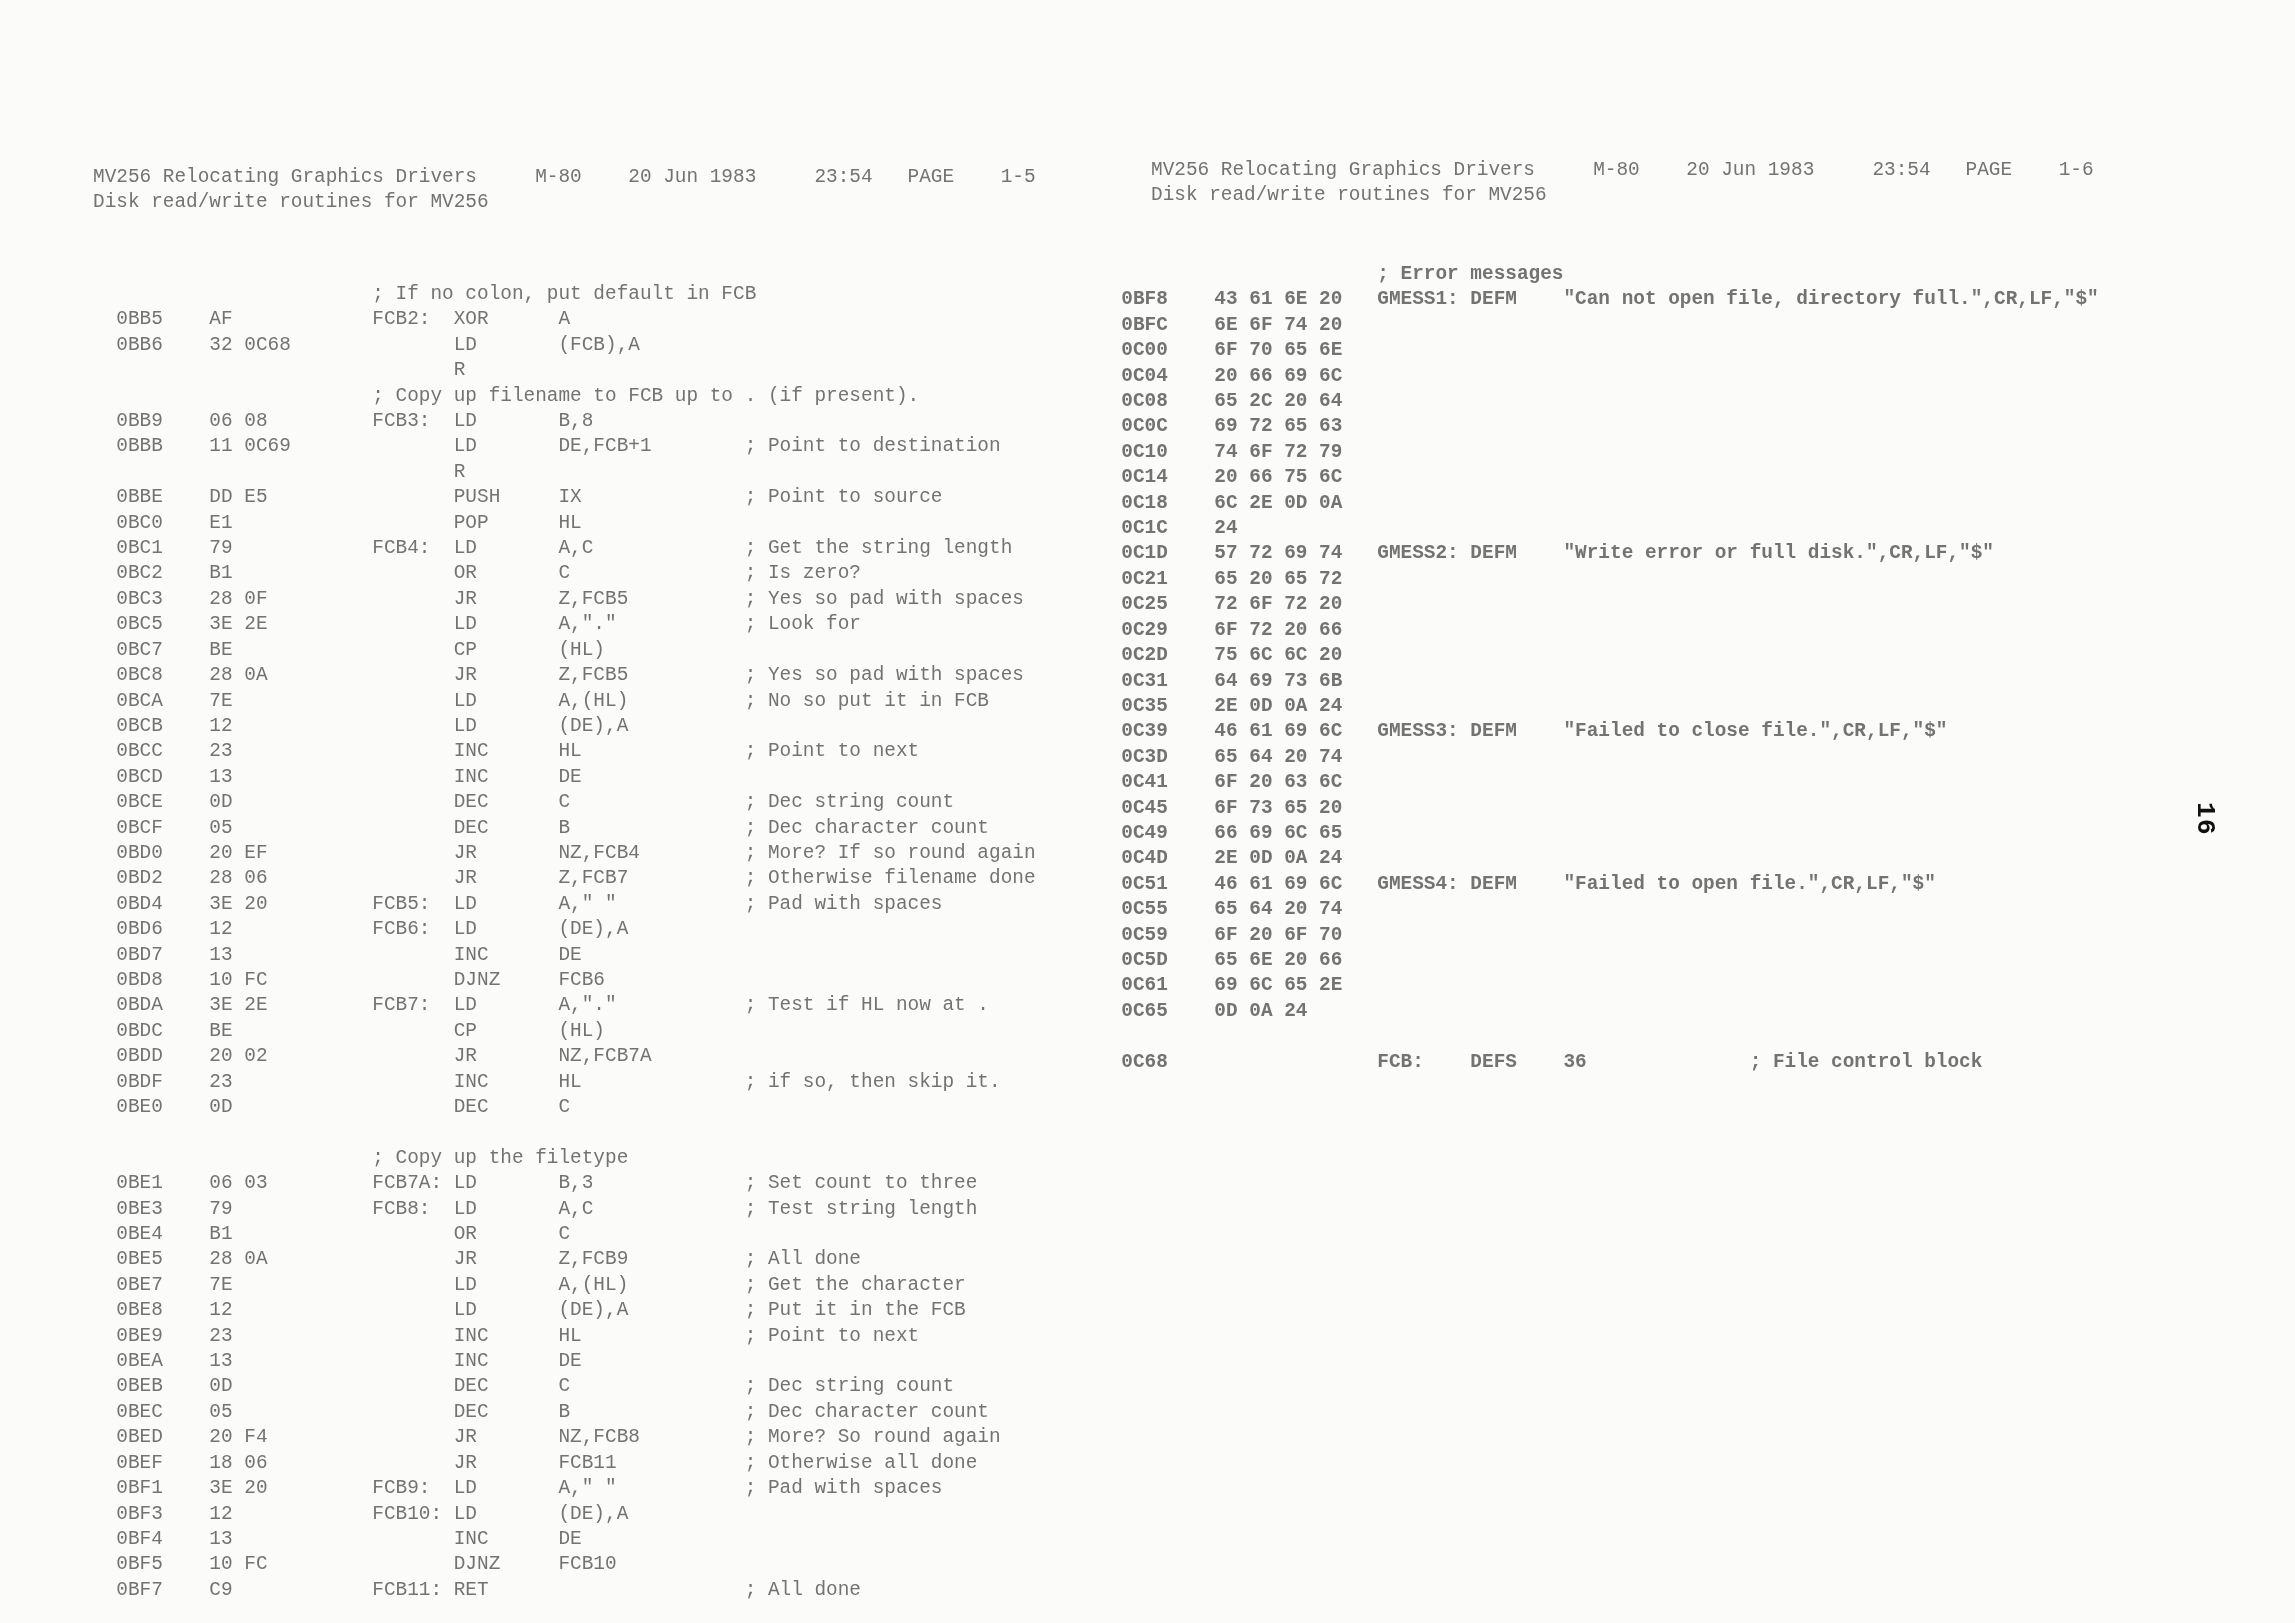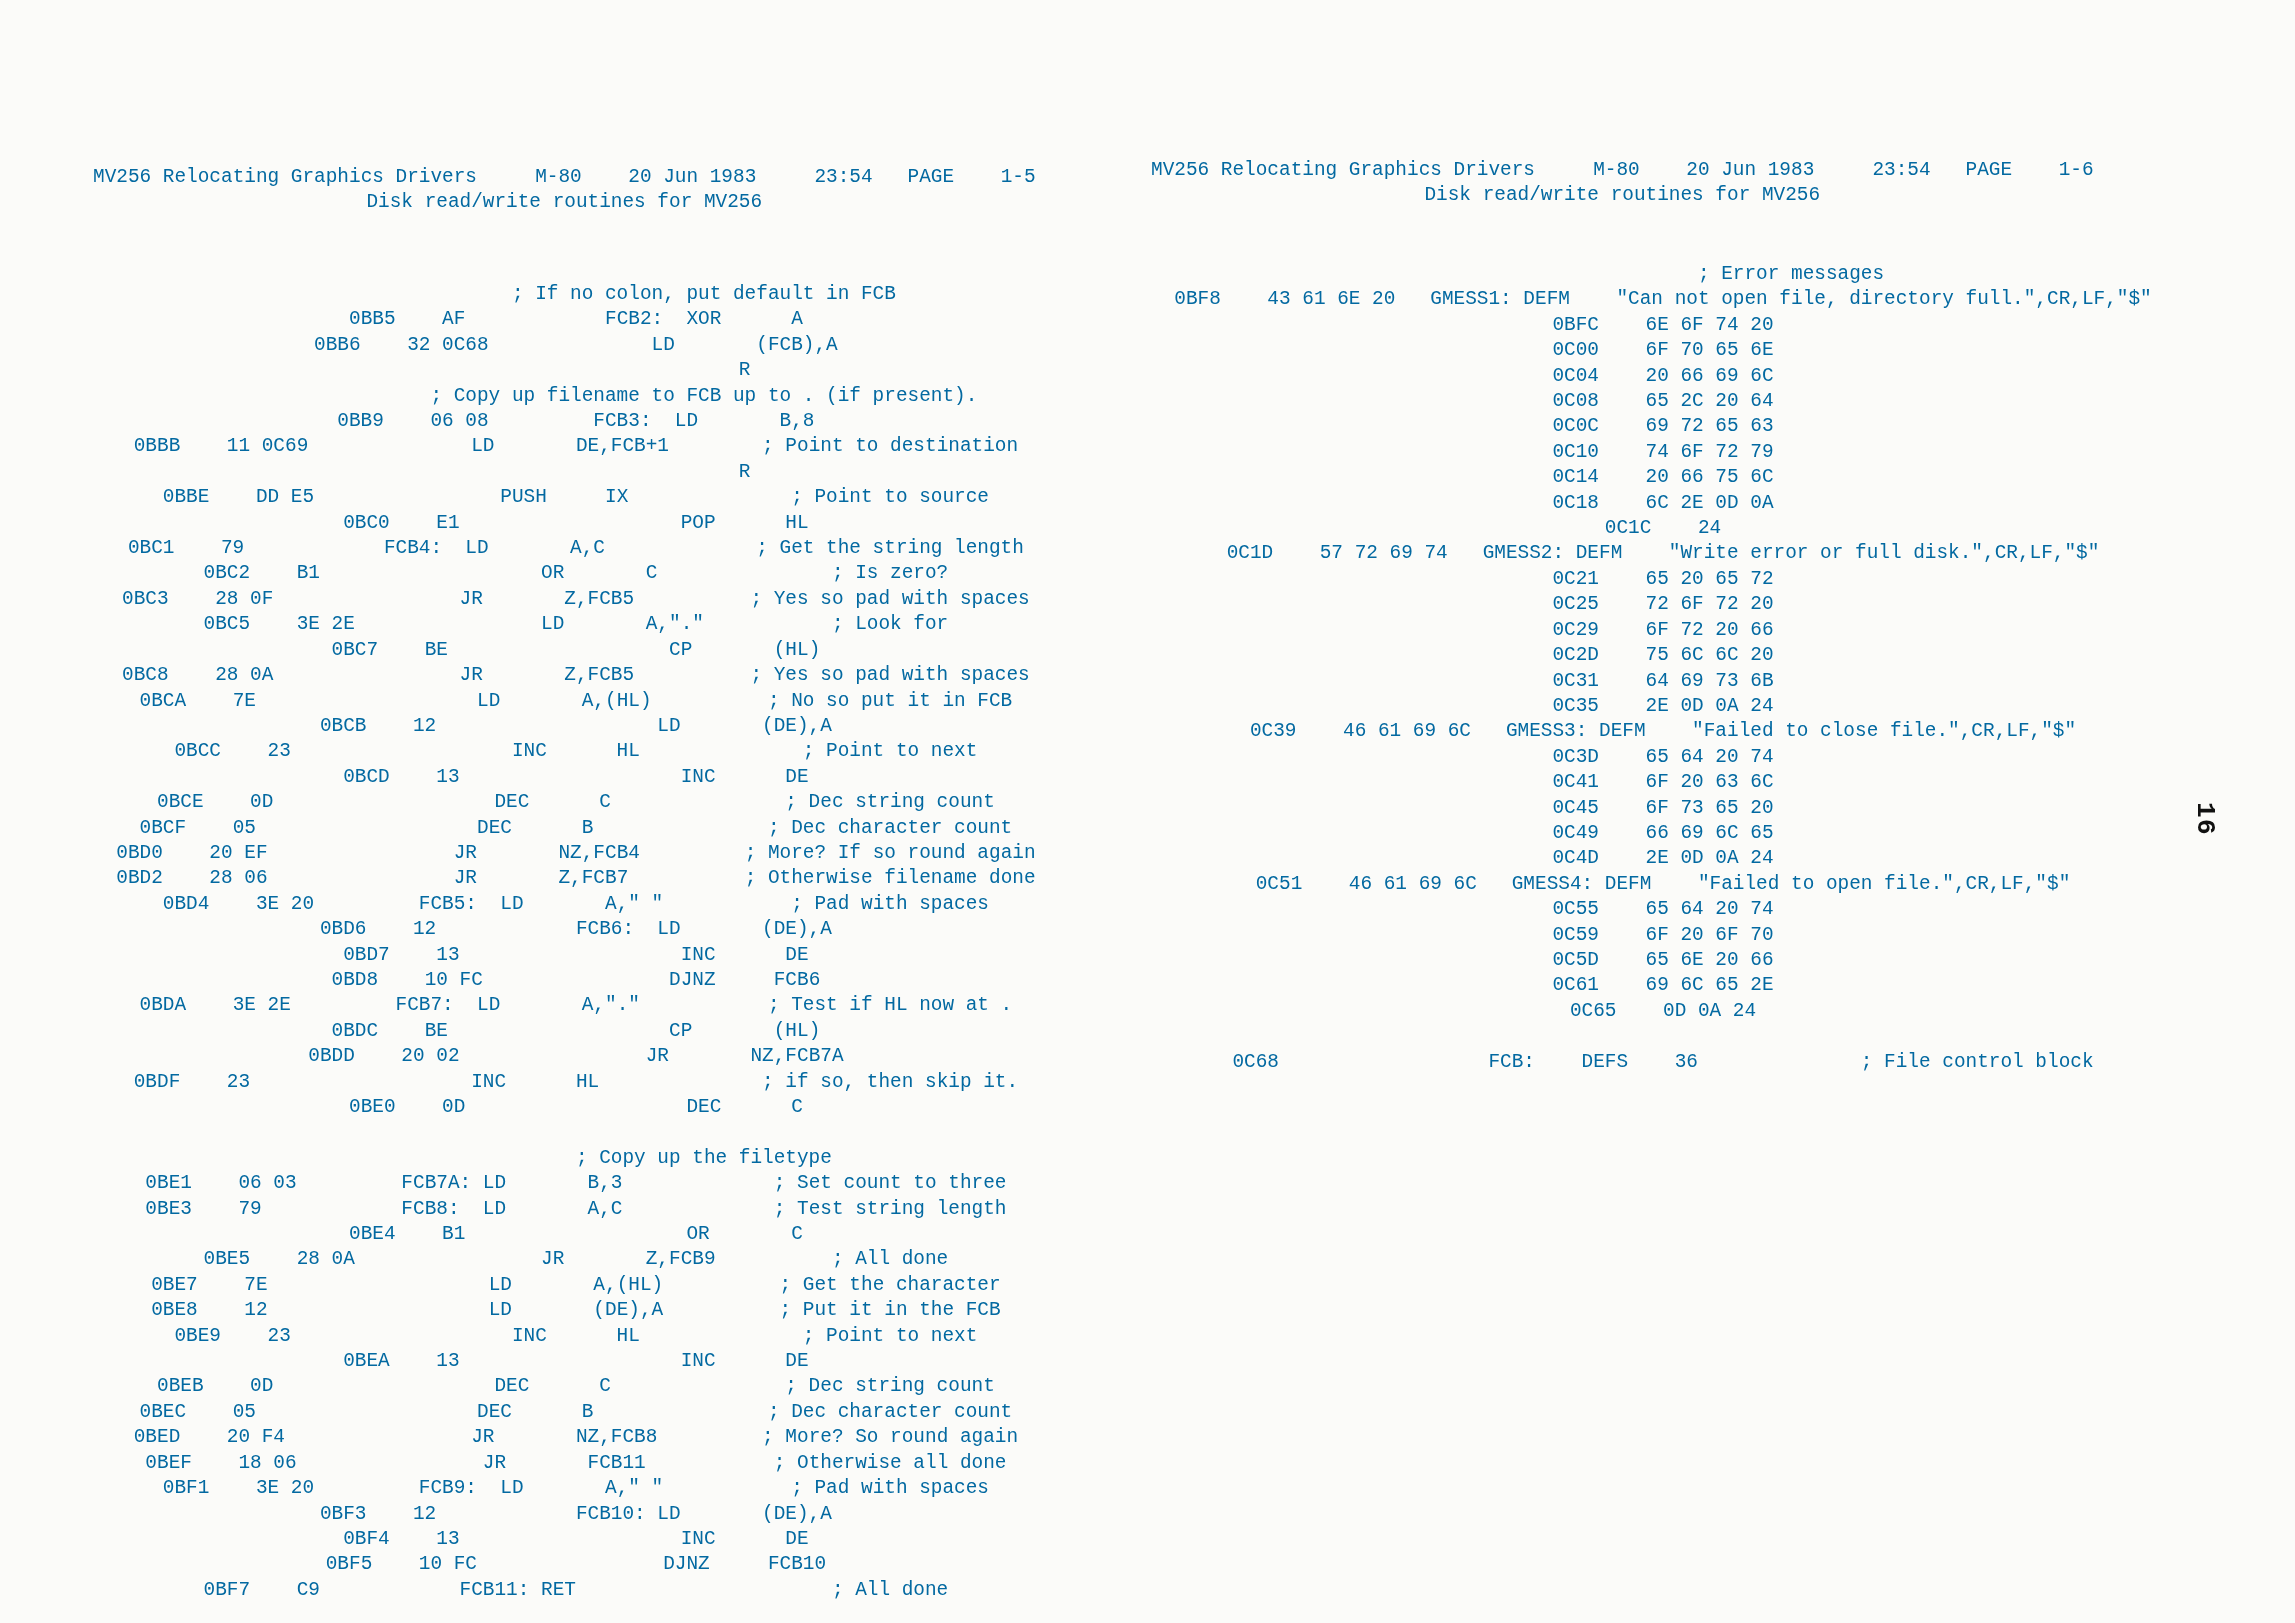--- a/index.html
+++ b/index.html
@@ -11,22 +11,21 @@
     color:#1e1e1e;
     overflow:hidden;
   }
   pre{
     margin:0;
     font-family:"Liberation Mono","DejaVu Sans Mono",monospace;
     font-size:19.4px;
     line-height:25.4px;
     white-space:pre;
     position:absolute;
-    color:#0369a1;
-    text-align:center;
+    color:#737373;
   }
   .sheet-number{
     position:absolute;
     left:2190px;
     top:802px;
     font-size:26px;
     font-weight:600;
     writing-mode:vertical-rl;
     letter-spacing:1.4px;
     color:#111;
@@ -87,21 +86,21 @@
   0BEF    18 06                JR       FCB11           ; Otherwise all done
   0BF1    3E 20         FCB9:  LD       A," "           ; Pad with spaces
   0BF3    12            FCB10: LD       (DE),A
   0BF4    13                   INC      DE
   0BF5    10 FC                DJNZ     FCB10
   0BF7    C9            FCB11: RET                      ; All done</pre>
 
 <pre style="left:1151px; top:158px;">MV256 Relocating Graphics Drivers     M-80    20 Jun 1983     23:54   PAGE    1-6
 Disk read/write routines for MV256</pre>
 
-<pre style="left:1151px; top:262px;">                        ; Error messages
+<pre style="left:1098px; top:262px;font-weight:bold;">                        ; Error messages
   0BF8    43 61 6E 20   GMESS1: DEFM    "Can not open file, directory full.",CR,LF,"$"
   0BFC    6E 6F 74 20
   0C00    6F 70 65 6E
   0C04    20 66 69 6C
   0C08    65 2C 20 64
   0C0C    69 72 65 63
   0C10    74 6F 72 79
   0C14    20 66 75 6C
   0C18    6C 2E 0D 0A
   0C1C    24

